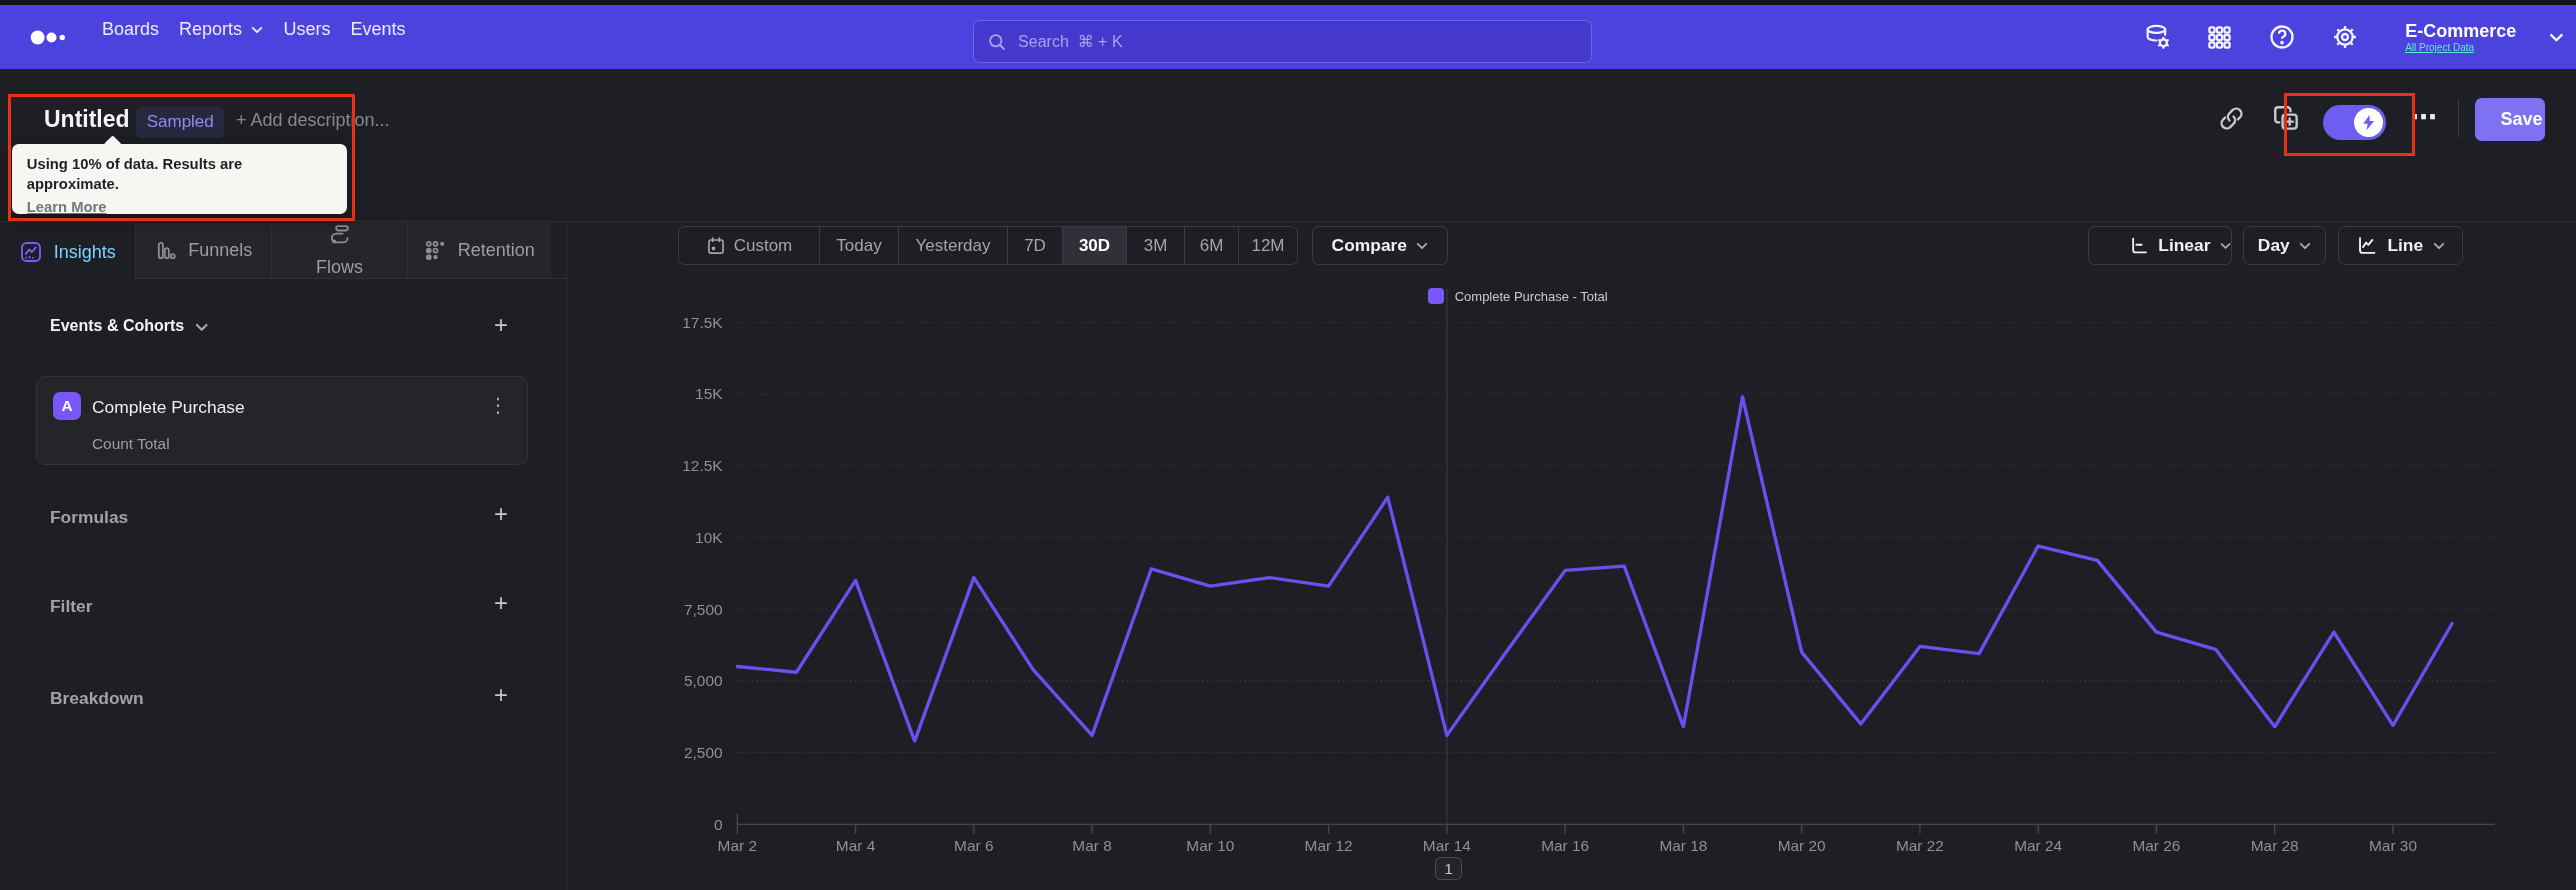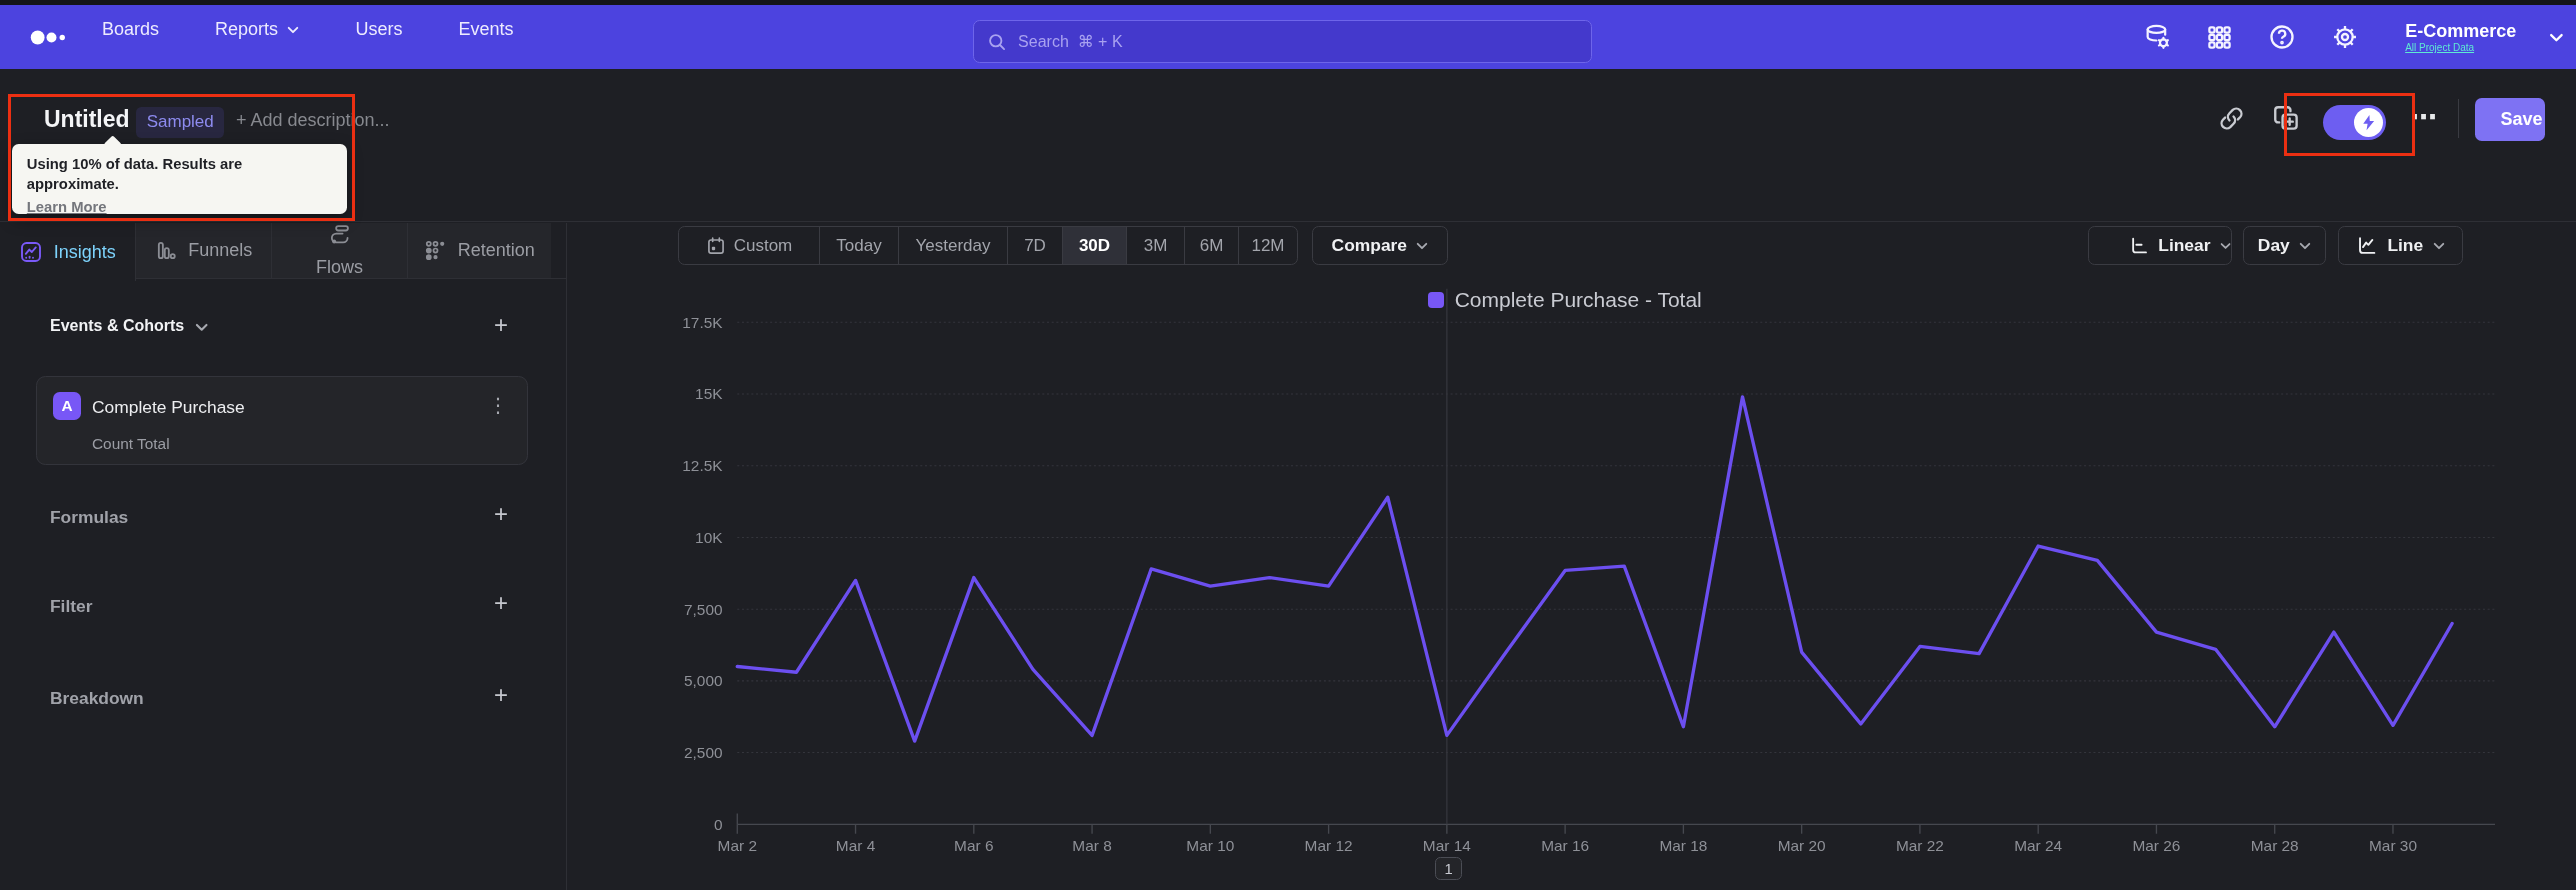--- a/index.html
+++ b/index.html
@@ -4,21 +4,21 @@
 <style>
   * { margin:0; padding:0; box-sizing:border-box; }
   html,body { background:#121316; }
   body { font-family:"Liberation Sans","DejaVu Sans",sans-serif; }
   .screen { position:relative; width:2576px; height:890px; background:#1E1F24; overflow:hidden; }
 
   
   .topstrip { position:absolute; left:0; top:0; width:2576px; height:5.4px; background:#141519; }
   .navbar { position:absolute; left:0; top:5.4px; width:2576px; height:64px; background:#4C43DF; }
   .logo { position:absolute; left:29.5px; top:23px; }
-  .nav-links { position:absolute; left:102px; top:0; height:48px; display:flex; align-items:center; gap:56px; }
+  .nav-links { position:absolute; left:102px; top:0; height:48px; display:flex; align-items:center; gap:20px; }
   .nav-link { color:#EDEBFE; font-size:18px; font-weight:500; display:flex; align-items:center; gap:9.4px; cursor:pointer; }
   .nav-link svg { margin-top:2px; }
   .search { position:absolute; left:973px; top:14.8px; width:619px; height:43px; background:#4439CC; border:1.3px solid #6E65EA; border-radius:6.7px; display:flex; align-items:center; padding:0 13.4px; gap:10.7px; }
   .search input { flex:1; background:transparent; border:none; outline:none; color:#E8E5FF; font-size:16px; font-family:inherit; }
   .search input::placeholder { color:#A9A2F0; opacity:1; }
   .nav-right { position:absolute; right:12px; top:0; height:64px; display:flex; align-items:center; gap:35px; }
   .nav-icon { color:#F4F3FF; display:flex; align-items:center; cursor:pointer; }
   .project { display:flex; align-items:center; gap:33px; cursor:pointer; margin-left:11px; }
   .project-name { color:#FFFFFF; font-size:18px; font-weight:700; line-height:1.2; }
   .project-scope { color:#5eead4; font-size:10px; line-height:1.2;text-decoration:underline; }
@@ -82,21 +82,21 @@
   .ctl-btn { position:absolute; top:226px; height:39px; border:1.3px solid #3A3B42; border-radius:6.7px; background:transparent; display:flex; align-items:center; justify-content:center; gap:9.4px; color:#F0F1F3; font-size:17.4px; font-weight:600; cursor:pointer; }
   .compare-btn { left:1312px; width:136px; }
   .linear-btn { left:2088px; width:144px;padding-left:40px; }
   .day-btn { left:2243px; width:83px; }
   .line-btn { left:2338px; width:125px; }
   .ctl-btn svg.chev { color:#A7A9B0; }
 
   
   .legend { position:absolute; left:1428px; top:288px; display:flex; align-items:center; gap:10.7px; }
   .legend-swatch { width:16px; height:16px; border-radius:4px; background:#7857F6; }
-  .legend-label { color:#C9CBD2; font-size:21px; }
+  .legend-label { color:#C9CBD2; font-size:13px; }
   #chart-svg { position:absolute; left:604px; top:282px; }
   .page-badge { position:absolute; left:1435px; top:857px; width:27px; height:23px; border:1.3px solid #4B4D55; border-radius:5.4px; background:#242529; color:#C9CBD2; font-size:14.8px; display:flex; align-items:center; justify-content:center; cursor:pointer; }
 </style>
 </head>
 <body>
 
 <div class="screen">
 
   <div class="topstrip"></div>
 

